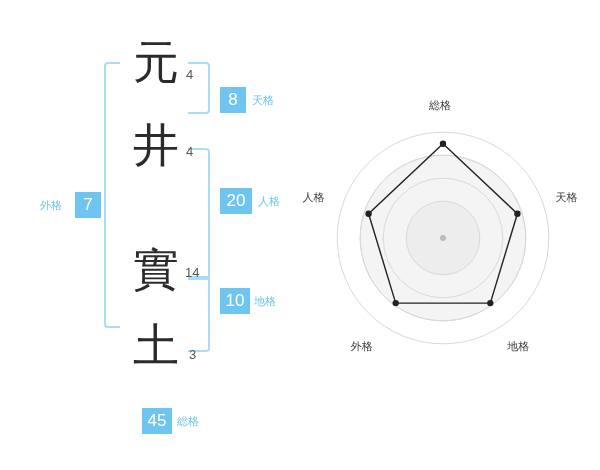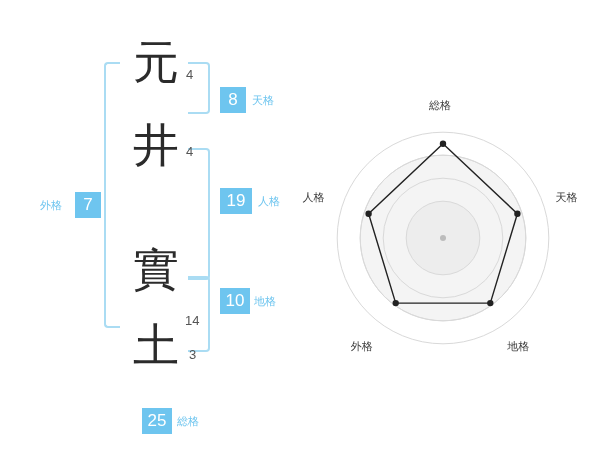--- a/index.html
+++ b/index.html
@@ -103,38 +103,38 @@
 
   <div class="bracket bracket-right" style="left:188px; top:276px; width:20px; height:72px;"></div>
 
   <div class="name-char" style="left:128px; top:39px;">元</div>
   <div class="char-num" style="left:186px; top:68px;">4</div>
 
   <div class="name-char" style="left:128px; top:122px;">井</div>
   <div class="char-num" style="left:186px; top:145px;">4</div>
 
   <div class="name-char" style="left:128px; top:246px;">實</div>
-  <div class="char-num" style="left:185px; top:266px;margin-top:48px;">14</div>
+  <div class="char-num" style="left:185px; top:266px;">14</div>
 
   <div class="name-char" style="left:128px; top:322px;">土</div>
   <div class="char-num" style="left:189px; top:348px;">3</div>
 
   <div class="badge" style="left:220px; top:87px;">8</div>
   <div class="badge-label" style="left:252px; top:87px;">天格</div>
 
-  <div class="badge" style="left:220px; top:188px; min-width:32px;">19</div>
+  <div class="badge" style="left:220px; top:188px; min-width:32px;">20</div>
   <div class="badge-label" style="left:258px; top:188px;">人格</div>
 
   <div class="badge" style="left:220px; top:288px; min-width:30px;">10</div>
   <div class="badge-label" style="left:254px; top:288px;">地格</div>
 
   <div class="badge-label" style="left:40px; top:192px;">外格</div>
   <div class="badge" style="left:75px; top:192px;">7</div>
 
-  <div class="badge" style="left:142px; top:408px; min-width:30px;">25</div>
+  <div class="badge" style="left:142px; top:408px; min-width:30px;">45</div>
   <div class="badge-label" style="left:177px; top:408px;">総格</div>
 
   <div id="radar">
     <svg width="250" height="250" viewBox="0 0 250 250">
       <g id="radar-rings">
           <circle cx="125" cy="125" r="105.8" fill="none" stroke="#d9d9d9" stroke-width="1"></circle>
           <circle cx="125" cy="125" r="82.8" fill="#f4f4f4" stroke="#d9d9d9"></circle>
           <circle cx="125" cy="125" r="82.8" fill="none" stroke="#d9d9d9" stroke-width="1"></circle>
           <circle cx="125" cy="125" r="59.800000000000004" fill="none" stroke="#d9d9d9" stroke-width="1"></circle>
           <circle cx="125" cy="125" r="36.800000000000004" fill="#ededed" stroke="#d9d9d9" stroke-width="1"></circle>

